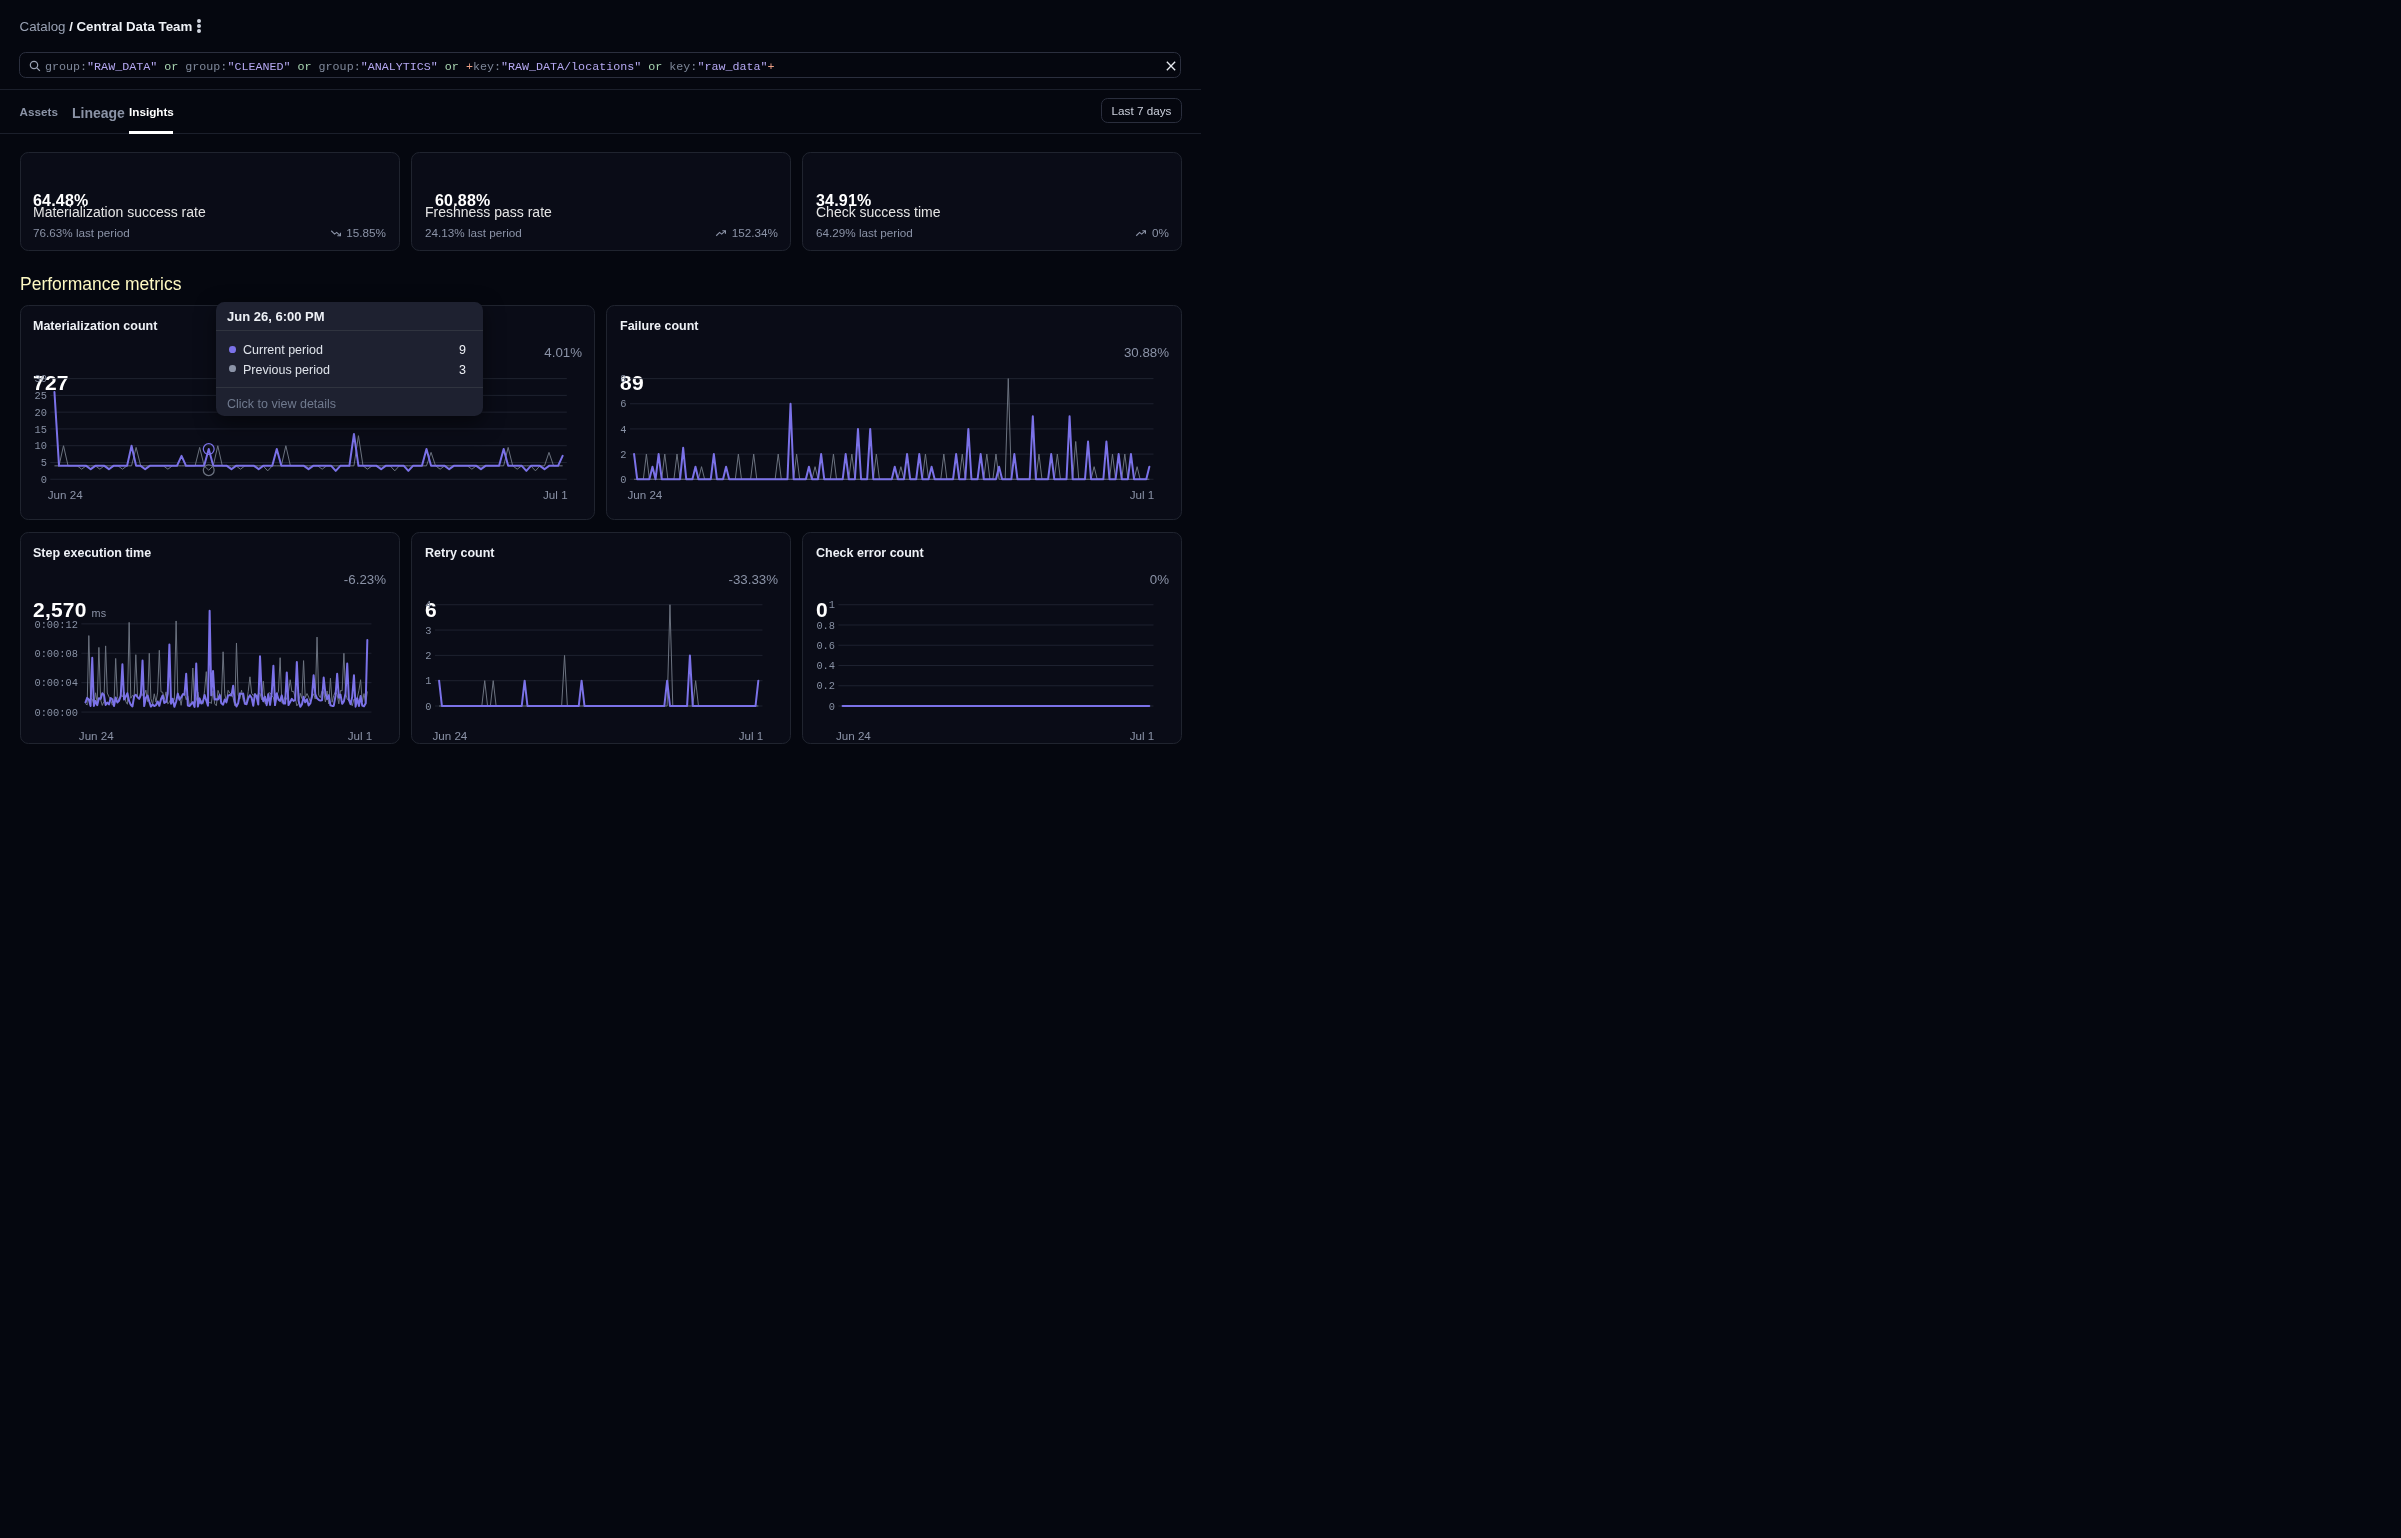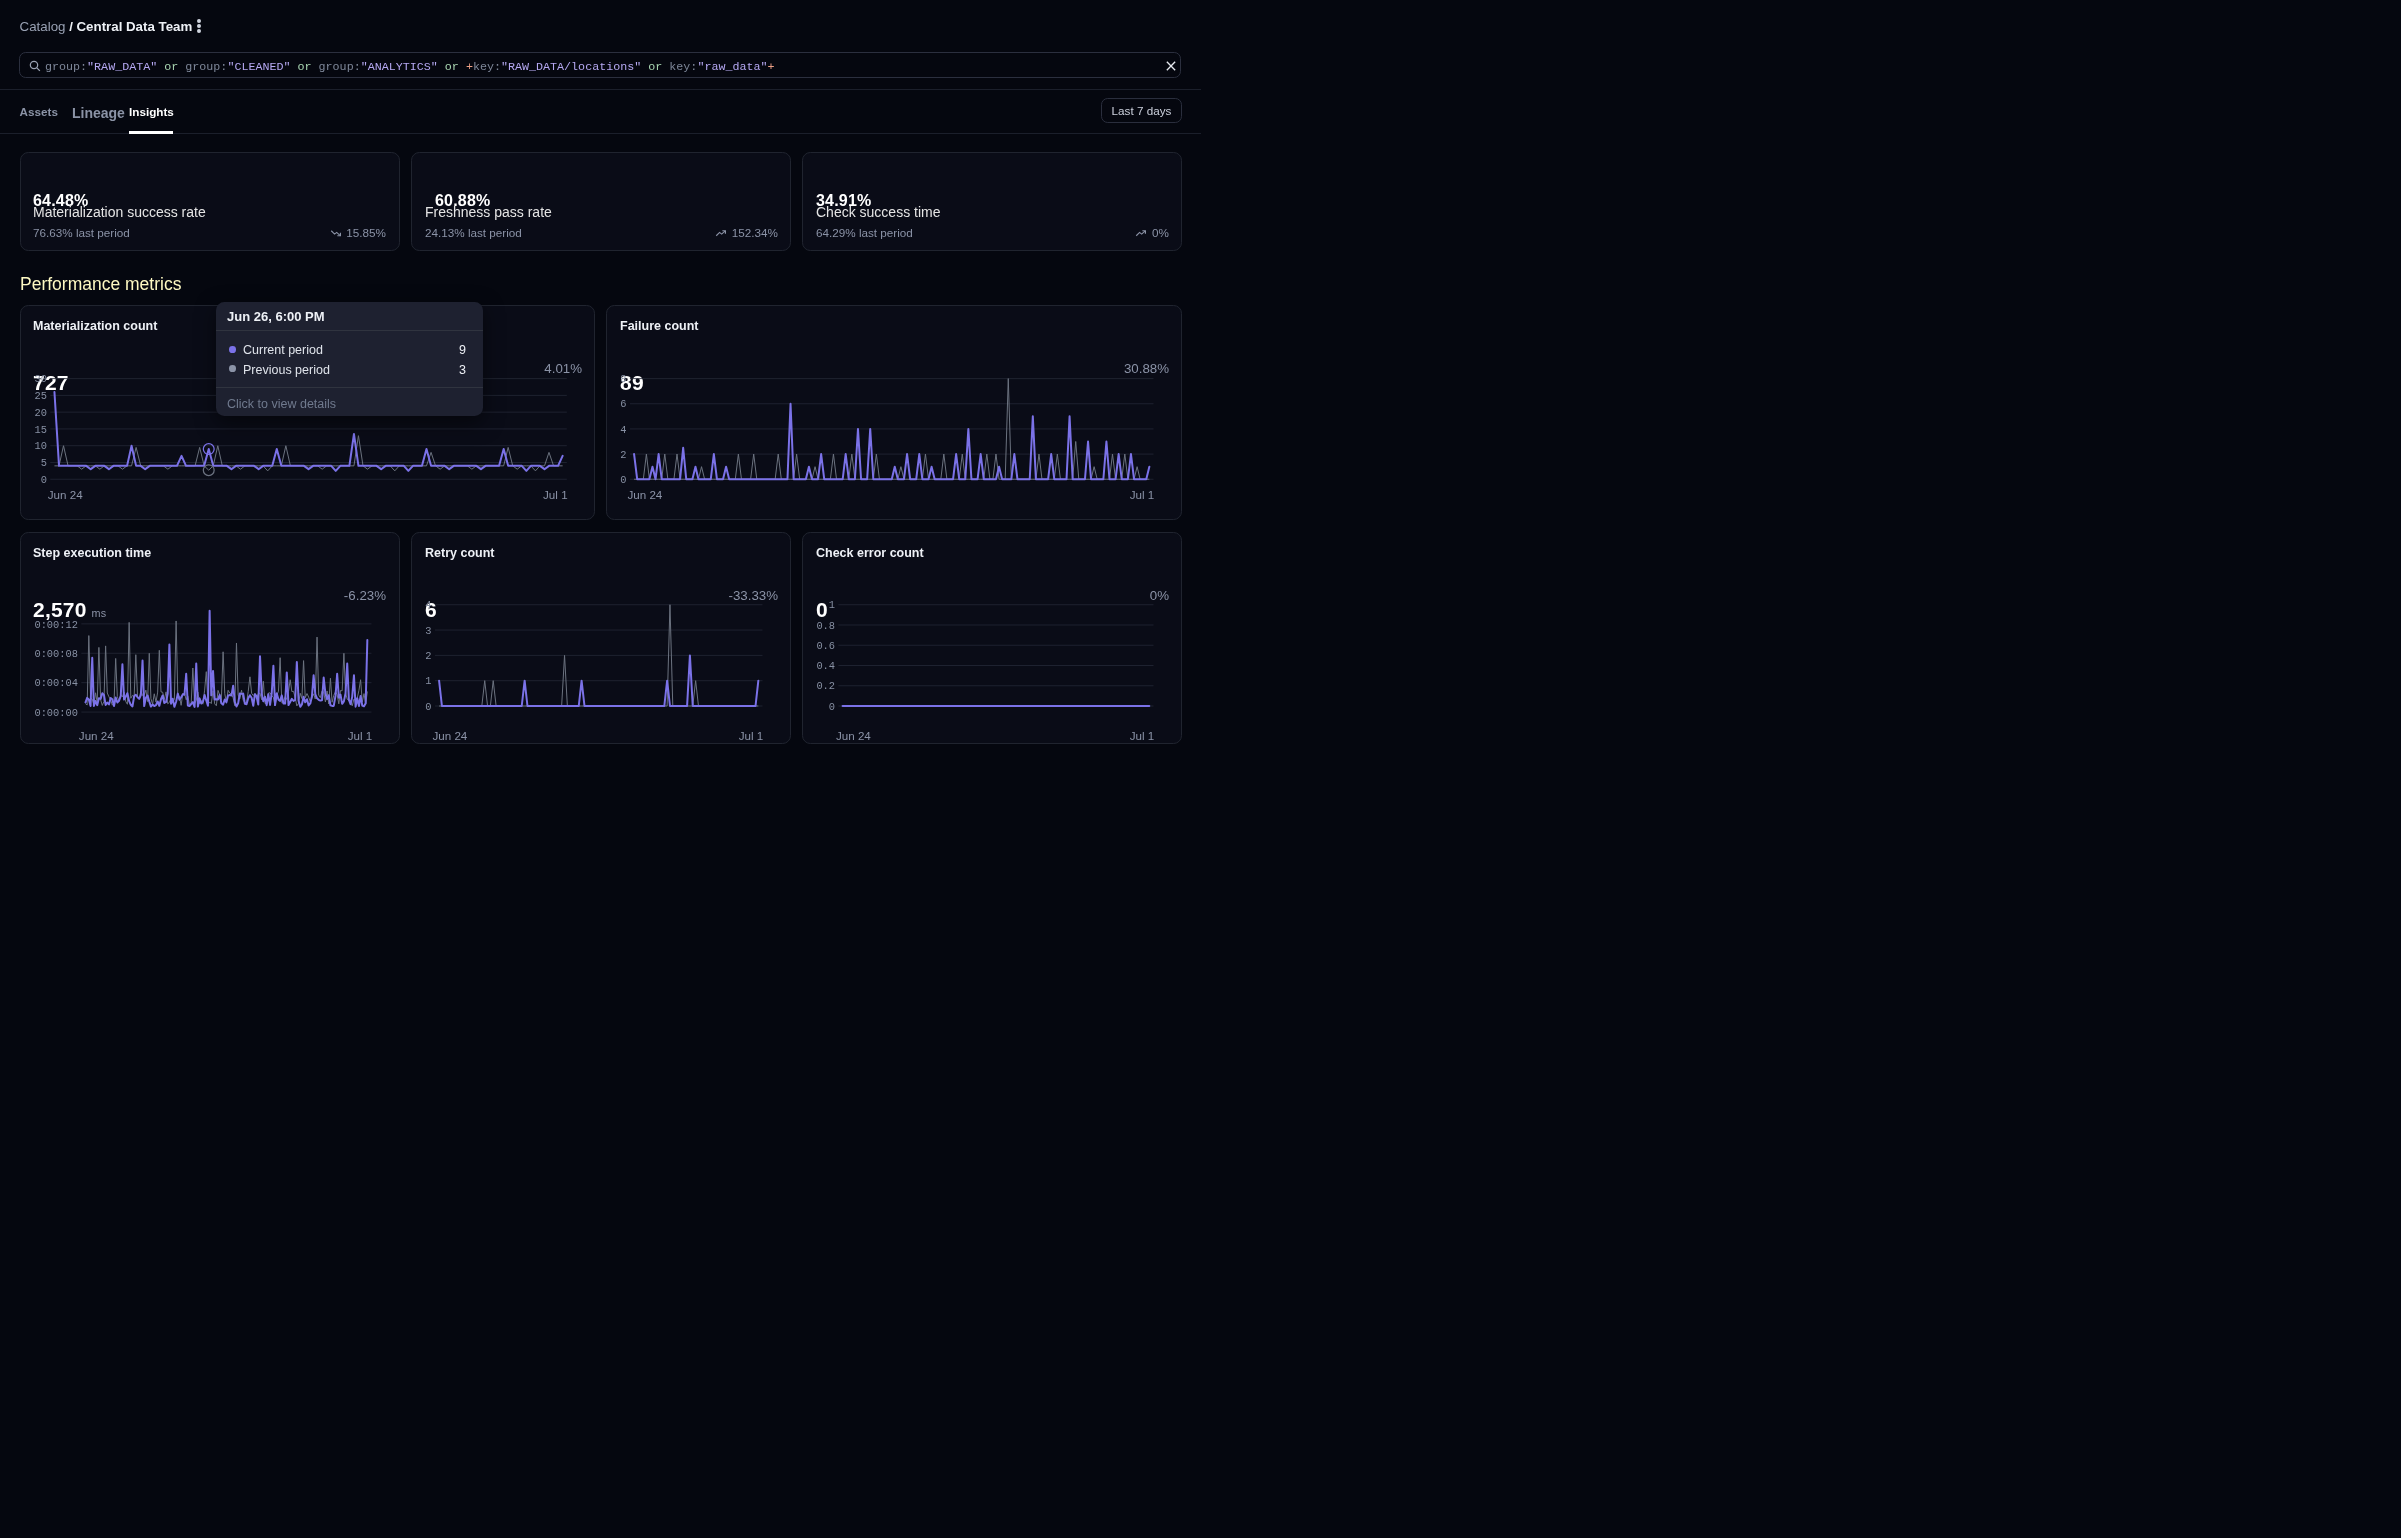--- a/index.html
+++ b/index.html
@@ -5,21 +5,21 @@
 html,body { width:1201px; height:769px; background:#05070f; font-family:"Liberation Sans", sans-serif; overflow:hidden; }
 .card { position:absolute; background:#0a0c17; border:0.8px solid #20242f; border-radius:8.3px; }
 .z6 { position:absolute; z-index:6; }
 .mono { font-family:"Liberation Mono", monospace; }
 .ck { color:#7e8799; } .cs { color:#b6a9f3; } .co { color:#a9d6b2; } .cp { color:#eda186; }
 .mtitle { position:absolute; font-size:14px; color:#e5e5e5;margin-top:36px; }
 .mbig { position:absolute; font-size:16px; font-weight:600; color:#fff; letter-spacing:0.2px; }
 .msub { position:absolute; font-size:11.7px; color:#8b93a7; }
 .ctitle { position:absolute; font-size:12.5px; font-weight:700; color:#eef1f6; }
 .cbig { position:absolute; font-size:21px; font-weight:600; color:#fff; letter-spacing:0.2px;margin-top:28px; }
-.cpct { position:absolute; font-size:13.3px; color:#8b93a7;margin-top:16px; }
+.cpct { position:absolute; font-size:13.3px; color:#8b93a7; }
 .suf { font-size:10.8px; color:#8b93a7; font-weight:400; margin-left:5px; }
 </style></head>
 <body>
 <div style="position:relative;width:1201px;height:769px">
 
 <div style="position:absolute;left:19.6px;top:19px;font-size:13.3px;color:#99a1b3">Catalog <span style="color:#eef1f6;font-weight:600">/ Central Data Team</span></div>
 <div style="position:absolute;left:197px;top:19px;width:3.8px;height:3.8px;border-radius:50%;background:#cfd4de"></div>
 <div style="position:absolute;left:197px;top:24px;width:3.8px;height:3.8px;border-radius:50%;background:#cfd4de"></div>
 <div style="position:absolute;left:197px;top:29px;width:3.8px;height:3.8px;border-radius:50%;background:#cfd4de"></div>
 

